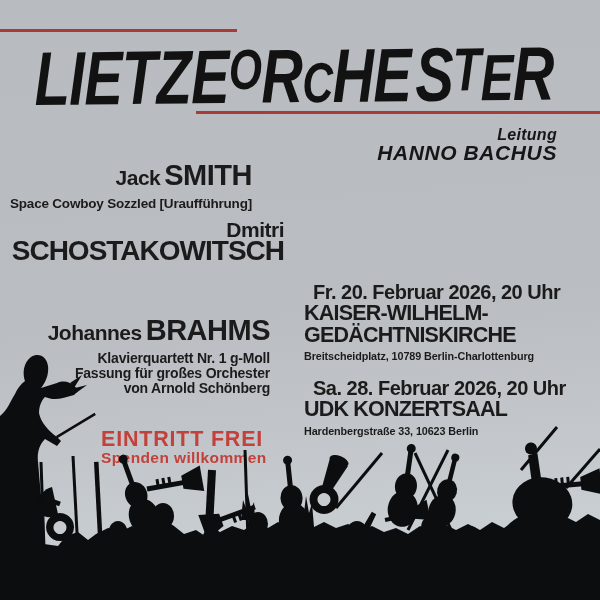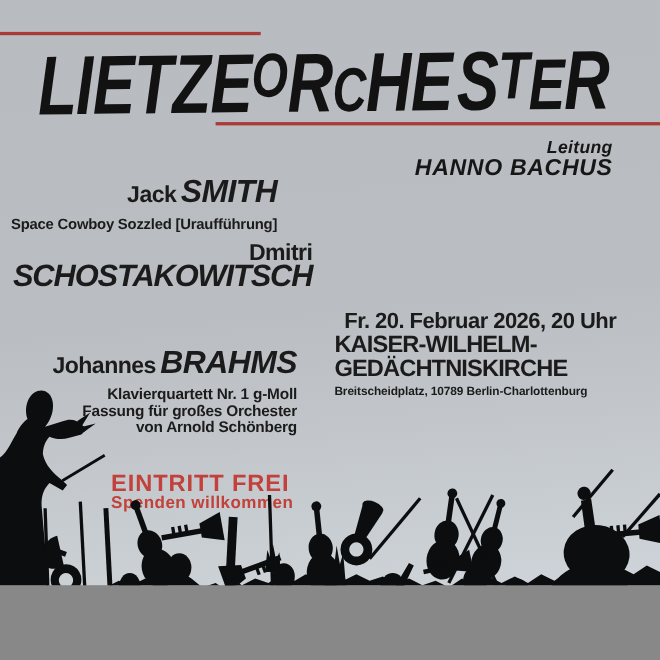--- a/index.html
+++ b/index.html
@@ -10,21 +10,21 @@
     --ink:#161616;
     --sil:#0c0d0f;
   }
   html,body{margin:0;padding:0;}
   body{
     width:600px;height:600px;overflow:hidden;
     font-family:"Liberation Sans","DejaVu Sans",sans-serif;
     background:#888;
   }
   .poster{
-    position:relative;width:600px;height:532px;overflow:hidden;
+    position:relative;width:600px;height:600px;overflow:hidden;
     background:linear-gradient(175deg,var(--bg-top) 0%,#babdc1 52%,var(--bg-bottom) 100%);
   }
   
   .rule{position:absolute;height:3px;background:var(--red-line);}
   .rule-top{left:0;top:29px;width:237px;}
   .rule-mid{left:196px;top:111px;width:404px;}
   
   .title{
     position:absolute;left:34px;top:41px;margin:0;
     font-size:76px;font-weight:700;font-style:italic;line-height:1;
@@ -42,21 +42,21 @@
   .leitung{position:absolute;right:43px;top:127px;text-align:right;color:var(--ink);font-style:italic;}
   .leitung-label{font-size:16px;font-weight:700;line-height:15px;letter-spacing:.3px;}
   .leitung-name{font-size:21px;font-weight:700;line-height:22px;letter-spacing:.6px;}
   
   .program{position:absolute;text-align:right;color:#1b1b1b;}
   .p-smith{left:0;top:162px;width:252px;}
   .p-schosta{left:0;top:221px;width:284px;}
   .p-brahms{left:0;top:317px;width:270px;}
   .composer{font-weight:700;letter-spacing:-0.5px;line-height:26px;white-space:nowrap;}
   .composer .first{font-size:21px;}
-  .composer .last{font-size:29px;margin-left:4px;font-style:italic;}
+  .composer .last{font-size:29px;margin-left:4px;}
   .p-schosta .first{display:block;font-size:21px;line-height:18px;}
   .p-schosta .last{display:block;font-size:28px;line-height:24px;letter-spacing:-1px;margin-left:0;}
   .detail{font-size:14px;font-weight:700;line-height:15px;letter-spacing:-0.2px;}
   .p-smith .detail{font-size:13.5px;margin-top:3px;}
   .p-schosta .details{margin-top:5px;}
   .p-brahms .details{margin-top:3px;}
   
   .events{position:absolute;left:304px;top:281px;color:#1b1b1b;}
   .event + .event{margin-top:15px;}
   .ev-date{font-size:20px;font-weight:700;line-height:22px;letter-spacing:-0.5px;padding-left:9px;white-space:nowrap;}
@@ -111,20 +111,25 @@
       <div class="detail">von Arnold Schönberg</div>
     </div>
   </div>
 
   <div class="events">
     <div class="event">
       <div class="ev-date">Fr. 20. Februar 2026, 20 Uhr</div>
       <div class="ev-venue">KAISER-WILHELM-</div>
       <div class="ev-venue">GEDÄCHTNISKIRCHE</div>
       <div class="ev-address">Breitscheidplatz, 10789 Berlin-Charlottenburg</div>
+    </div>
+    <div class="event">
+      <div class="ev-date">Sa. 28. Februar 2026, 20 Uhr</div>
+      <div class="ev-venue">UDK KONZERTSAAL</div>
+      <div class="ev-address">Hardenbergstraße 33, 10623 Berlin</div>
     </div>
   </div>
 
   <div class="admission">
     <div class="adm-main">EINTRITT FREI</div>
     <div class="adm-sub">Spenden willkommen</div>
   </div>
 
   <svg class="silhouette" viewBox="0 0 600 600" aria-hidden="true">
     <defs>

